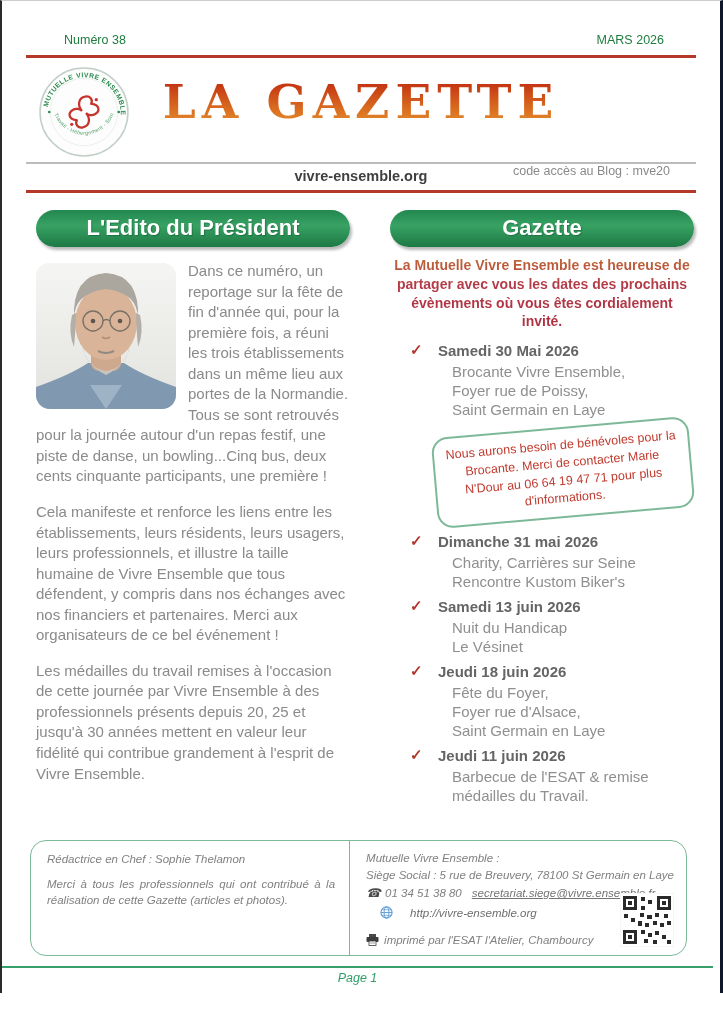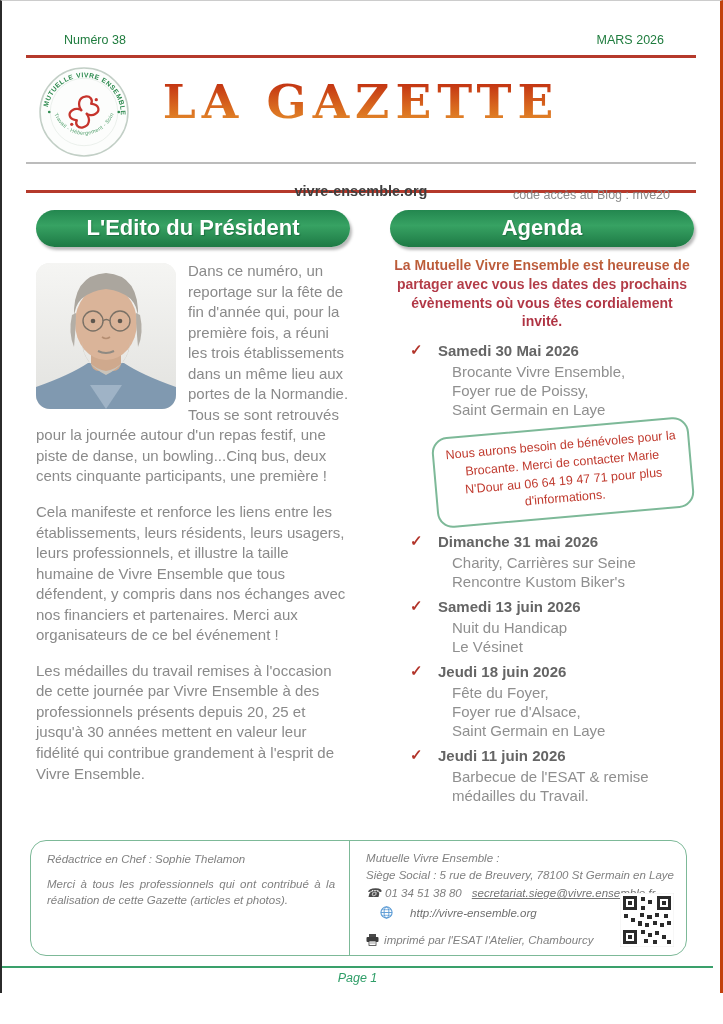--- a/index.html
+++ b/index.html
@@ -4,21 +4,21 @@
 <style>
   * { box-sizing: border-box; margin: 0; padding: 0; }
   html, body { background: #ffffff; }
   body { font-family: "Liberation Sans", sans-serif; }
   .page {
     position: relative;
     width: 723px; height: 993px;
     background: #fff;
     overflow: hidden;
     border-left: 2px solid #2b2b2b;
-    border-right: 3px solid #c2410c;
+    border-right: 3px solid #0f172a;
     border-top: 1px solid #cccccc;
   }
   
   .header-top {
     display: flex; justify-content: space-between;
     padding: 32px 56px 0 62px;
     font-size: 12.5px; color: #1f7c3e;
   }
   .rule-red { height: 3px; background: #b5392b; margin: 8px 24px 0; }
   .rule-red.second { margin-top: 0; }
@@ -32,24 +32,24 @@
     -webkit-background-clip: text; background-clip: text;
     -webkit-text-fill-color: transparent; color: #c33312;
   }
   .rule-thin { height: 1px; background: #bcbcbc; margin: 0 24px; }
   .subtitle {
     text-align: center; color: #18a05c; font-weight: bold;
     font-size: 21px; padding: 10px 0 9px;
   }
   .info-row { position: relative; height: 26px; margin: 0 24px; }
   .site-label {
-    position: absolute; left: 0; right: 0; top: 19px; text-align: center;
+    position: absolute; left: 0; right: 0; top: 4px; text-align: center;
     font-weight: bold; font-size: 14.5px; color: #3f3f3f;
   }
-  .blog-label { position: absolute; right: 26px; top: 24px; font-size: 12.5px; color: #8a8a8a; }
+  .blog-label { position: absolute; right: 26px; top: 0; font-size: 12.5px; color: #8a8a8a; }
   
   .main { display: flex; padding: 17px 26px 0 34px; gap: 40px; height: 648px; overflow: hidden; }
   .col-left { width: 314px; flex-shrink: 0; }
   .col-right { flex: 1; }
   .banner {
     height: 37px; border-radius: 19px; text-align: center;
     color: #fff; font-weight: bold; font-size: 22px; line-height: 36px;
     background: linear-gradient(180deg, #23874f 0%, #37a263 42%, #1d7944 100%);
     box-shadow: 2px 3px 3px rgba(0,0,0,0.28);
     text-shadow: 1px 1px 1px rgba(0,60,30,0.35);
@@ -187,21 +187,21 @@
             <path d="M66 74 Q70 77 74 74" fill="none" stroke="#b58e72" stroke-width="1.6"></path>
             <path d="M62 88 Q70 92 78 88" fill="none" stroke="#8f8a82" stroke-width="2"></path>
           </svg><span>Dans ce numéro, un reportage sur la fête de fin d'année qui, pour la première fois, a réuni les trois établissements dans un même lieu aux portes de la Normandie. Tous se sont retrouvés pour la journée autour d'un repas festif, une piste de danse, un bowling...Cinq bus, deux cents cinquante participants, une première !</span>
         </p>
         <p>Cela manifeste et renforce les liens entre les établissements, leurs résidents, leurs usagers, leurs professionnels, et illustre la taille humaine de Vivre Ensemble que tous défendent, y compris dans nos échanges avec nos financiers et partenaires. Merci aux organisateurs de ce bel événement !</p>
         <p>Les médailles du travail remises à l'occasion de cette journée par Vivre Ensemble à des professionnels présents depuis 20, 25 et jusqu'à 30 années mettent en valeur leur fidélité qui contribue grandement à l'esprit de Vivre Ensemble.</p>
       </div>
     </div>
 
     <div class="col-right">
-      <div class="banner">Agenda</div>
+      <div class="banner">Gazette</div>
       <div class="agenda-intro">La Mutuelle Vivre Ensemble est heureuse de partager avec vous les dates des prochains évènements où vous êtes cordialement invité.</div>
 
       <div class="event">
         <span class="check">✓</span>
         <div class="event-body">
           <div class="event-date">Samedi 30 Mai 2026</div>
           <div class="event-line">Brocante Vivre Ensemble,</div>
           <div class="event-line">Foyer rue de Poissy,</div>
           <div class="event-line">Saint Germain en Laye</div>
         </div>

